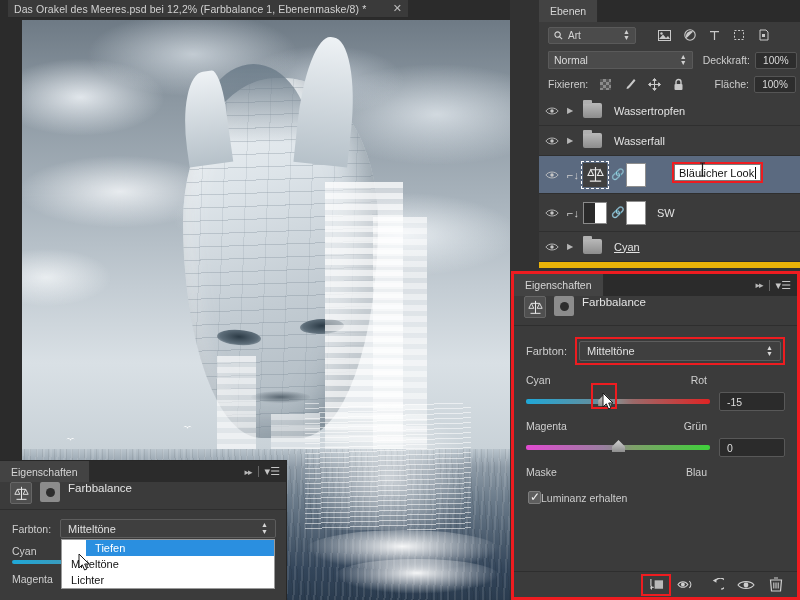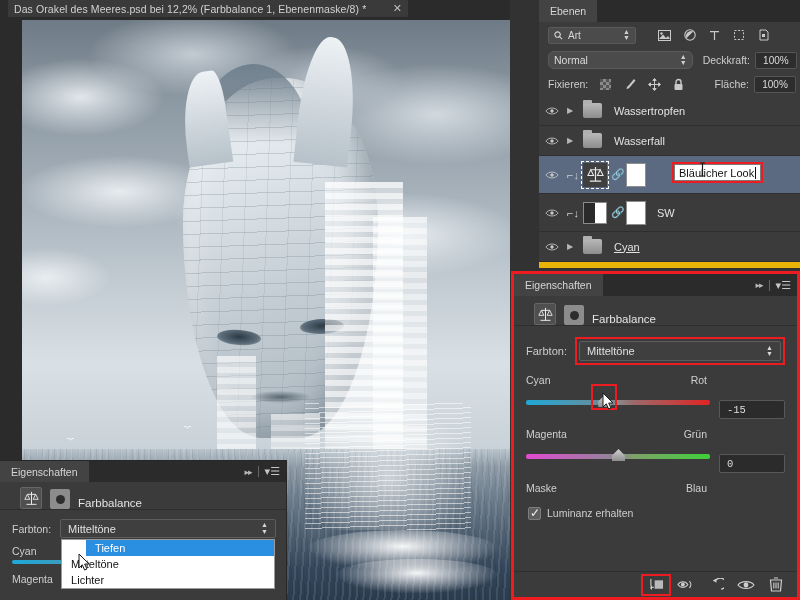--- a/index.html
+++ b/index.html
@@ -150,21 +150,21 @@
   .filter-icons { display: flex; align-items: center; gap: 13px; margin-left: 22px; color: #c9c9c9; }
   .filter-icons svg { display: block; }
   .filter-toggle {
     margin-left: auto; width: 11px; height: 19px; border: 1px solid #5c5c5c; border-radius: 2px;
     background: linear-gradient(180deg,#cfcfcf 0 45%, #2e2e2e 45% 100%);
   }
   .mode-row, .lock-row {
     height: 24px; display: flex; align-items: center; padding: 0 9px; background: #3b3b3b;
   }
   .blend-select {
-    width: 152px; height: 18px; background: #4b4b4b; border: 1px solid #5a5a5a; border-radius: 6px;
+    width: 152px; height: 18px; background: #4b4b4b; border: 1px solid #5a5a5a; border-radius: 1px;
     display: flex; align-items: center; padding: 0 5px; color: #dcdcdc; font-size: 10.5px;
   }
   .blend-select .spin { margin-left: auto; font-size: 7px; line-height: .9; color: #cfcfcf; }
   .lbl { color: #cdcdcd; font-size: 10.5px; }
   .num-box {
     height: 17px; min-width: 42px; background: #2d2d2d; border: 1px solid #555; border-radius: 2px;
     color: #dcdcdc; font-size: 10px; display: flex; align-items: center; justify-content: center;
   }
   .drop-btn {
     width: 19px; height: 17px; margin-left: 4px; background: #4b4b4b; border: 1px solid #5a5a5a;
@@ -221,21 +221,21 @@
   }
   .caret { width: 1px; height: 12px; background: #111; margin-left: 1px; }
 
   
   #props-panel {
     position: absolute; left: 511px; top: 271px; width: 289px; height: 329px;
     background: #3b3b3b; border: 3px solid #ee1c20;
   }
   #props-panel .panel-tabbar { background: #2b2b2b; }
   .props-head {
-    height: 30px; display: flex; align-items: flex-end; gap: 8px; padding: 0 20px;
+    height: 30px; display: flex; align-items: flex-start; gap: 8px; padding: 0 10px;
     background: #3b3b3b; border-bottom: 1px solid #2e2e2e;
   }
   .adj-badge {
     width: 22px; height: 22px; background: #4f4f4f; border: 1px solid #666; border-radius: 2px;
     display: flex; align-items: center; justify-content: center;
   }
   .mask-badge {
     width: 20px; height: 20px; background: #8c8c8c; border-radius: 2px;
     display: flex; align-items: center; justify-content: center;
   }
@@ -246,41 +246,41 @@
   .tone-row .lbl { font-size: 11px; }
   .tone-hl { border: 2px solid #ee1c20; padding: 2px; flex: 1; }
   .tone-select {
     height: 20px; background: #3f3f3f; border: 1px solid #5d5d5d; border-radius: 2px;
     display: flex; align-items: center; padding: 0 7px; color: #e0e0e0; font-size: 11px;
   }
   .tone-select .spin { margin-left: auto; font-size: 7px; line-height: .9; color: #d7d7d7; text-align: center; }
 
   .slider-block { padding: 9px 12px 0 12px; }
   .slider-labels { display: flex; justify-content: space-between; color: #cfcfcf; font-size: 10.5px; }
-  .slider-line { display: flex; align-items: flex-start; gap: 9px; margin-top: 14px; font-family: Liberation Mono, monospace; }
+  .slider-line { display: flex; align-items: center; gap: 9px; margin-top: 6px; }
   .track {
     position: relative; height: 5px; border-radius: 2px; flex: 1;
   }
   .track.cr { background: linear-gradient(90deg,#1fa8d8 0%, #6f8a94 45%, #8a8a8a 50%, #9b6a6a 58%, #e02424 100%); }
   .track.mg { background: linear-gradient(90deg,#e24ad1 0%, #9a7fa0 42%, #8a8a8a 50%, #7fa06a 58%, #3ed13a 100%); }
   .track.yb { background: linear-gradient(90deg,#e8e019 0%, #9a9a5a 42%, #8a8a8a 50%, #6a6ab0 58%, #2a3ad8 100%); }
   .knob {
     position: absolute; top: -5px; width: 13px; height: 12px; margin-left: -6px;
     background: linear-gradient(180deg,#d2d2d2,#8e8e8e);
     clip-path: polygon(50% 0%, 100% 55%, 100% 100%, 0% 100%, 0% 55%);
   }
   .val-box {
     width: 66px; height: 19px; background: #2b2b2b; border: 1px solid #585858; border-radius: 2px;
     color: #dcdcdc; font-size: 10.5px; display: flex; align-items: center; padding-left: 7px;
   }
   .knob-hl {
     position: absolute; width: 26px; height: 26px; border: 2px solid #ee1c20; pointer-events: none;
   }
 
-  .lum-row { display: flex; gap: 6px; padding: 13px 12px 0 14px; }
+  .lum-row { display: flex; align-items: center; gap: 0; padding: 13px 12px 0 14px; }
   .cbx {
     width: 13px; height: 13px; background: #5e5e5e; border: 1px solid #7d7d7d; border-radius: 2px;
     position: relative;
   }
   .cbx::after {
     content: "✓"; position: absolute; left: 1px; top: -2px; font-size: 12px; color: #f0f0f0;
   }
 
   .props-footer {
     position: absolute; left: 0; right: 0; bottom: 0; height: 26px; background: #3b3b3b;

